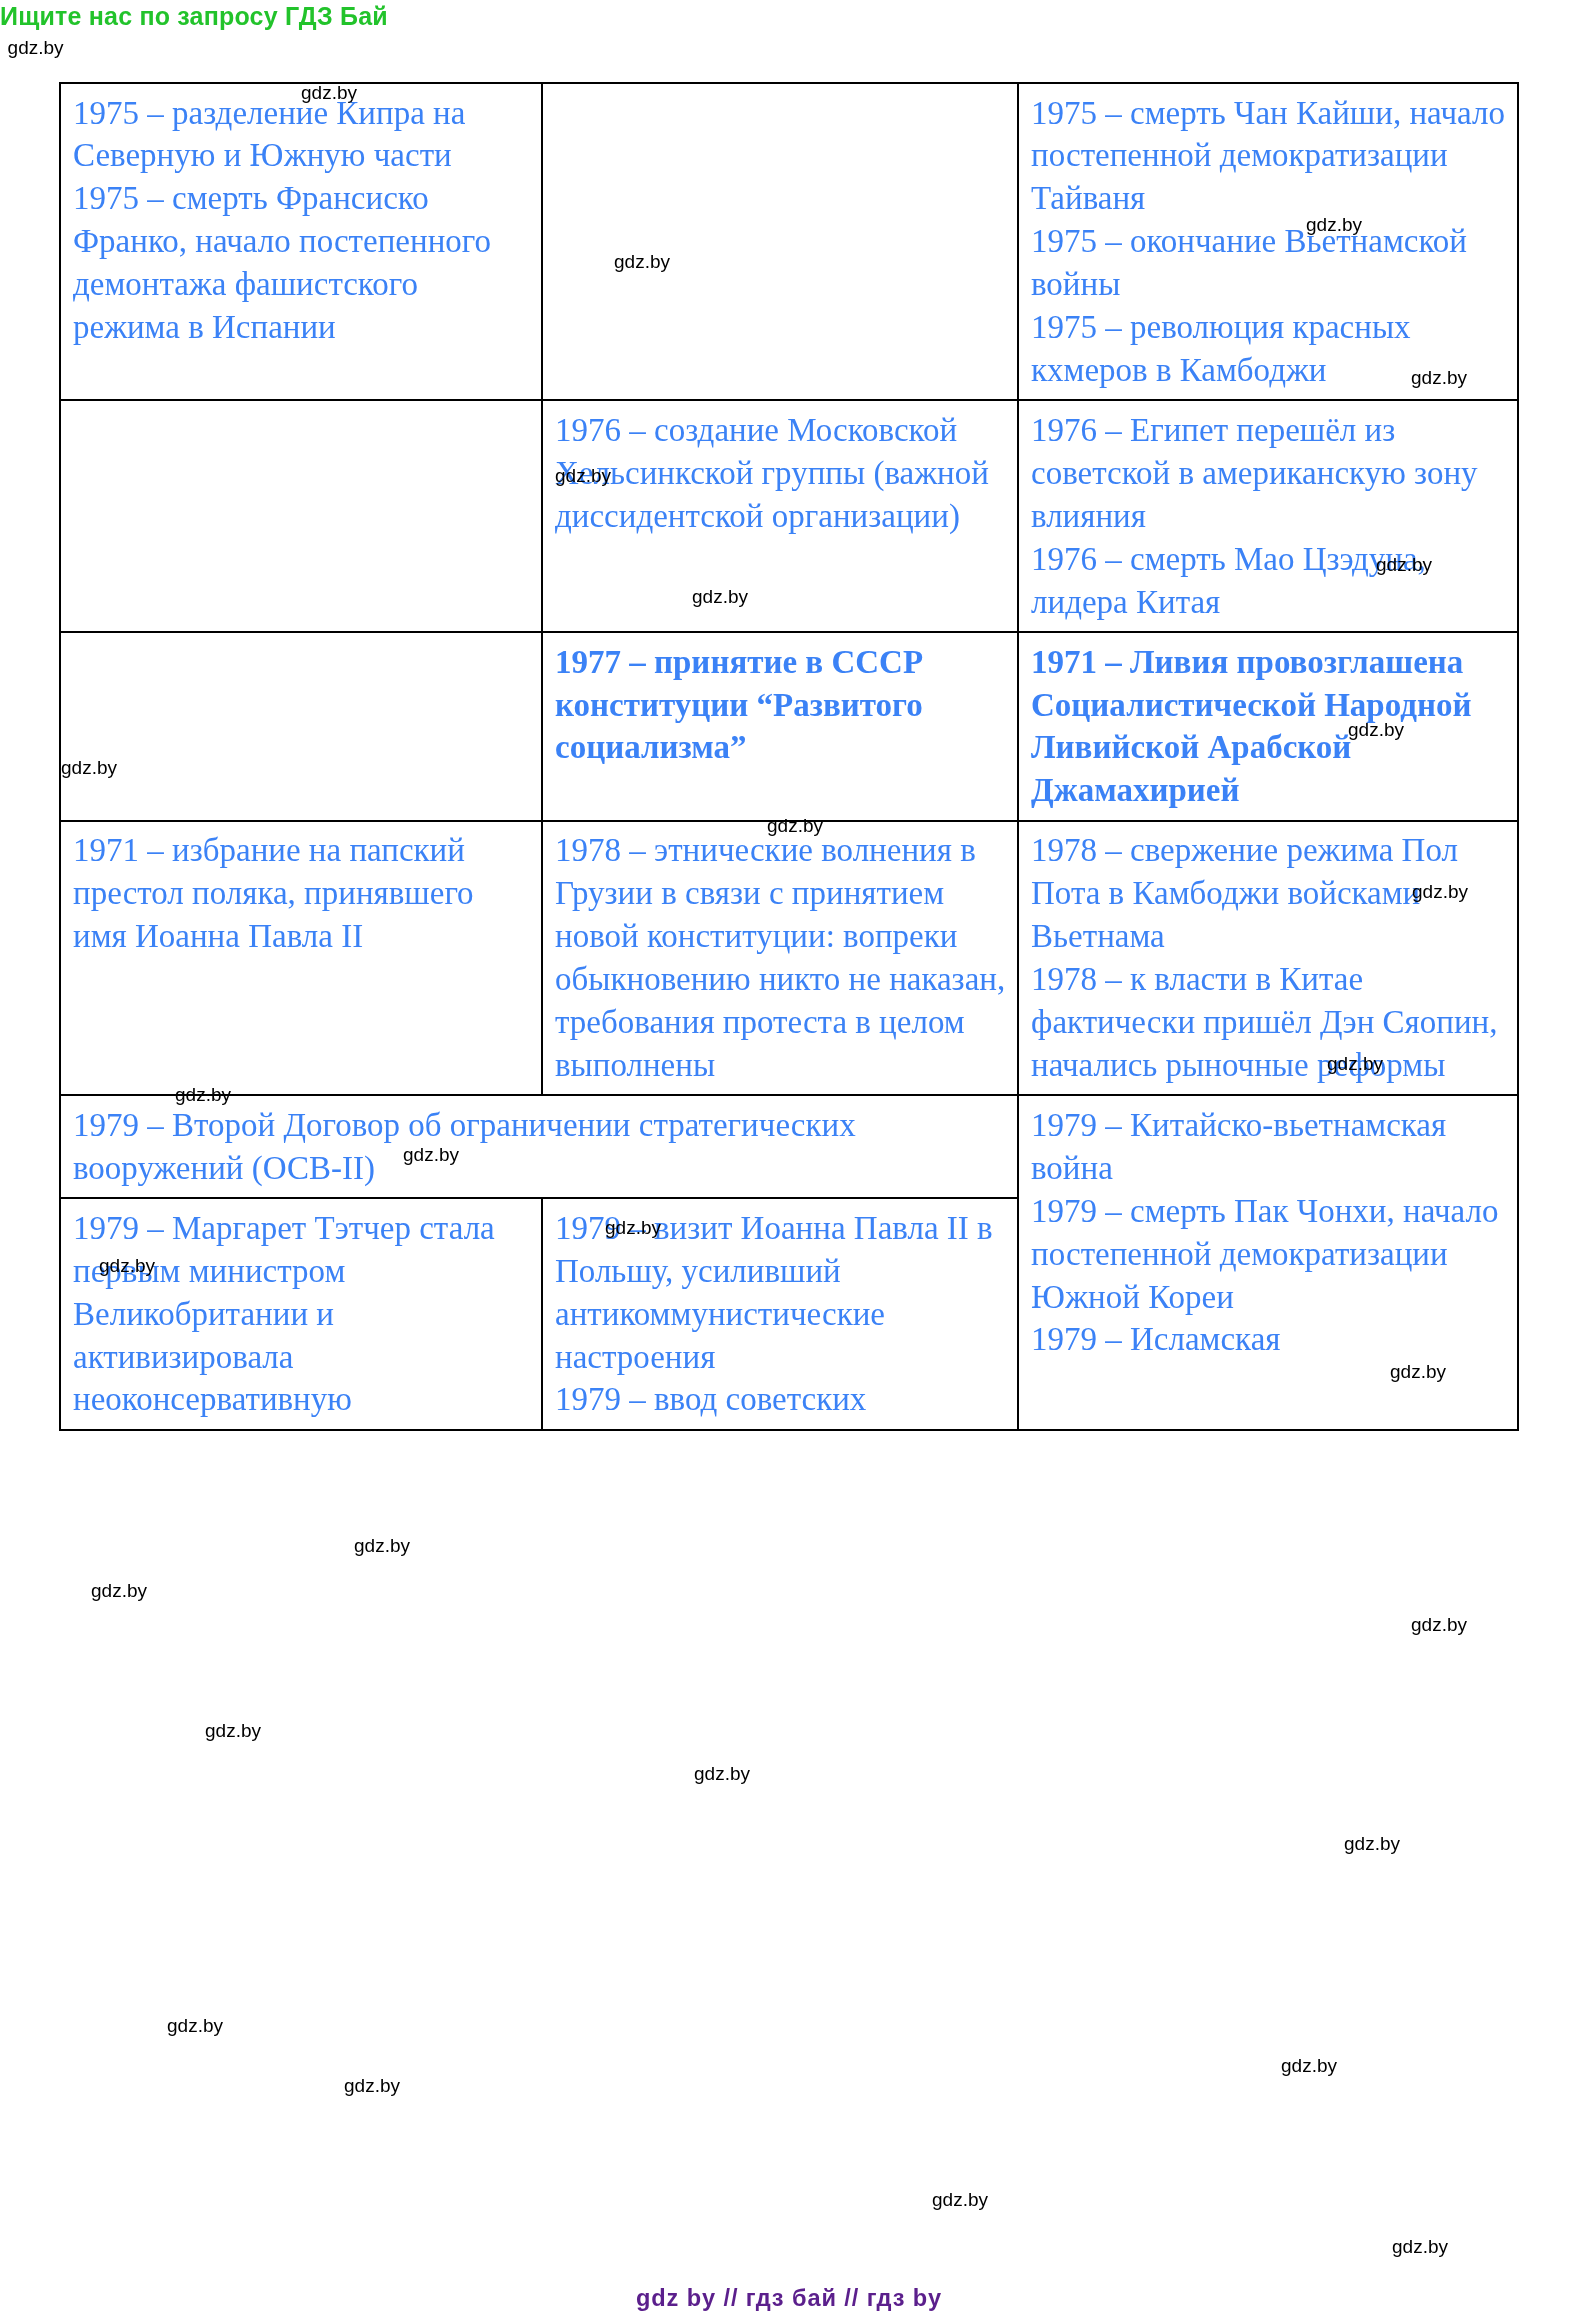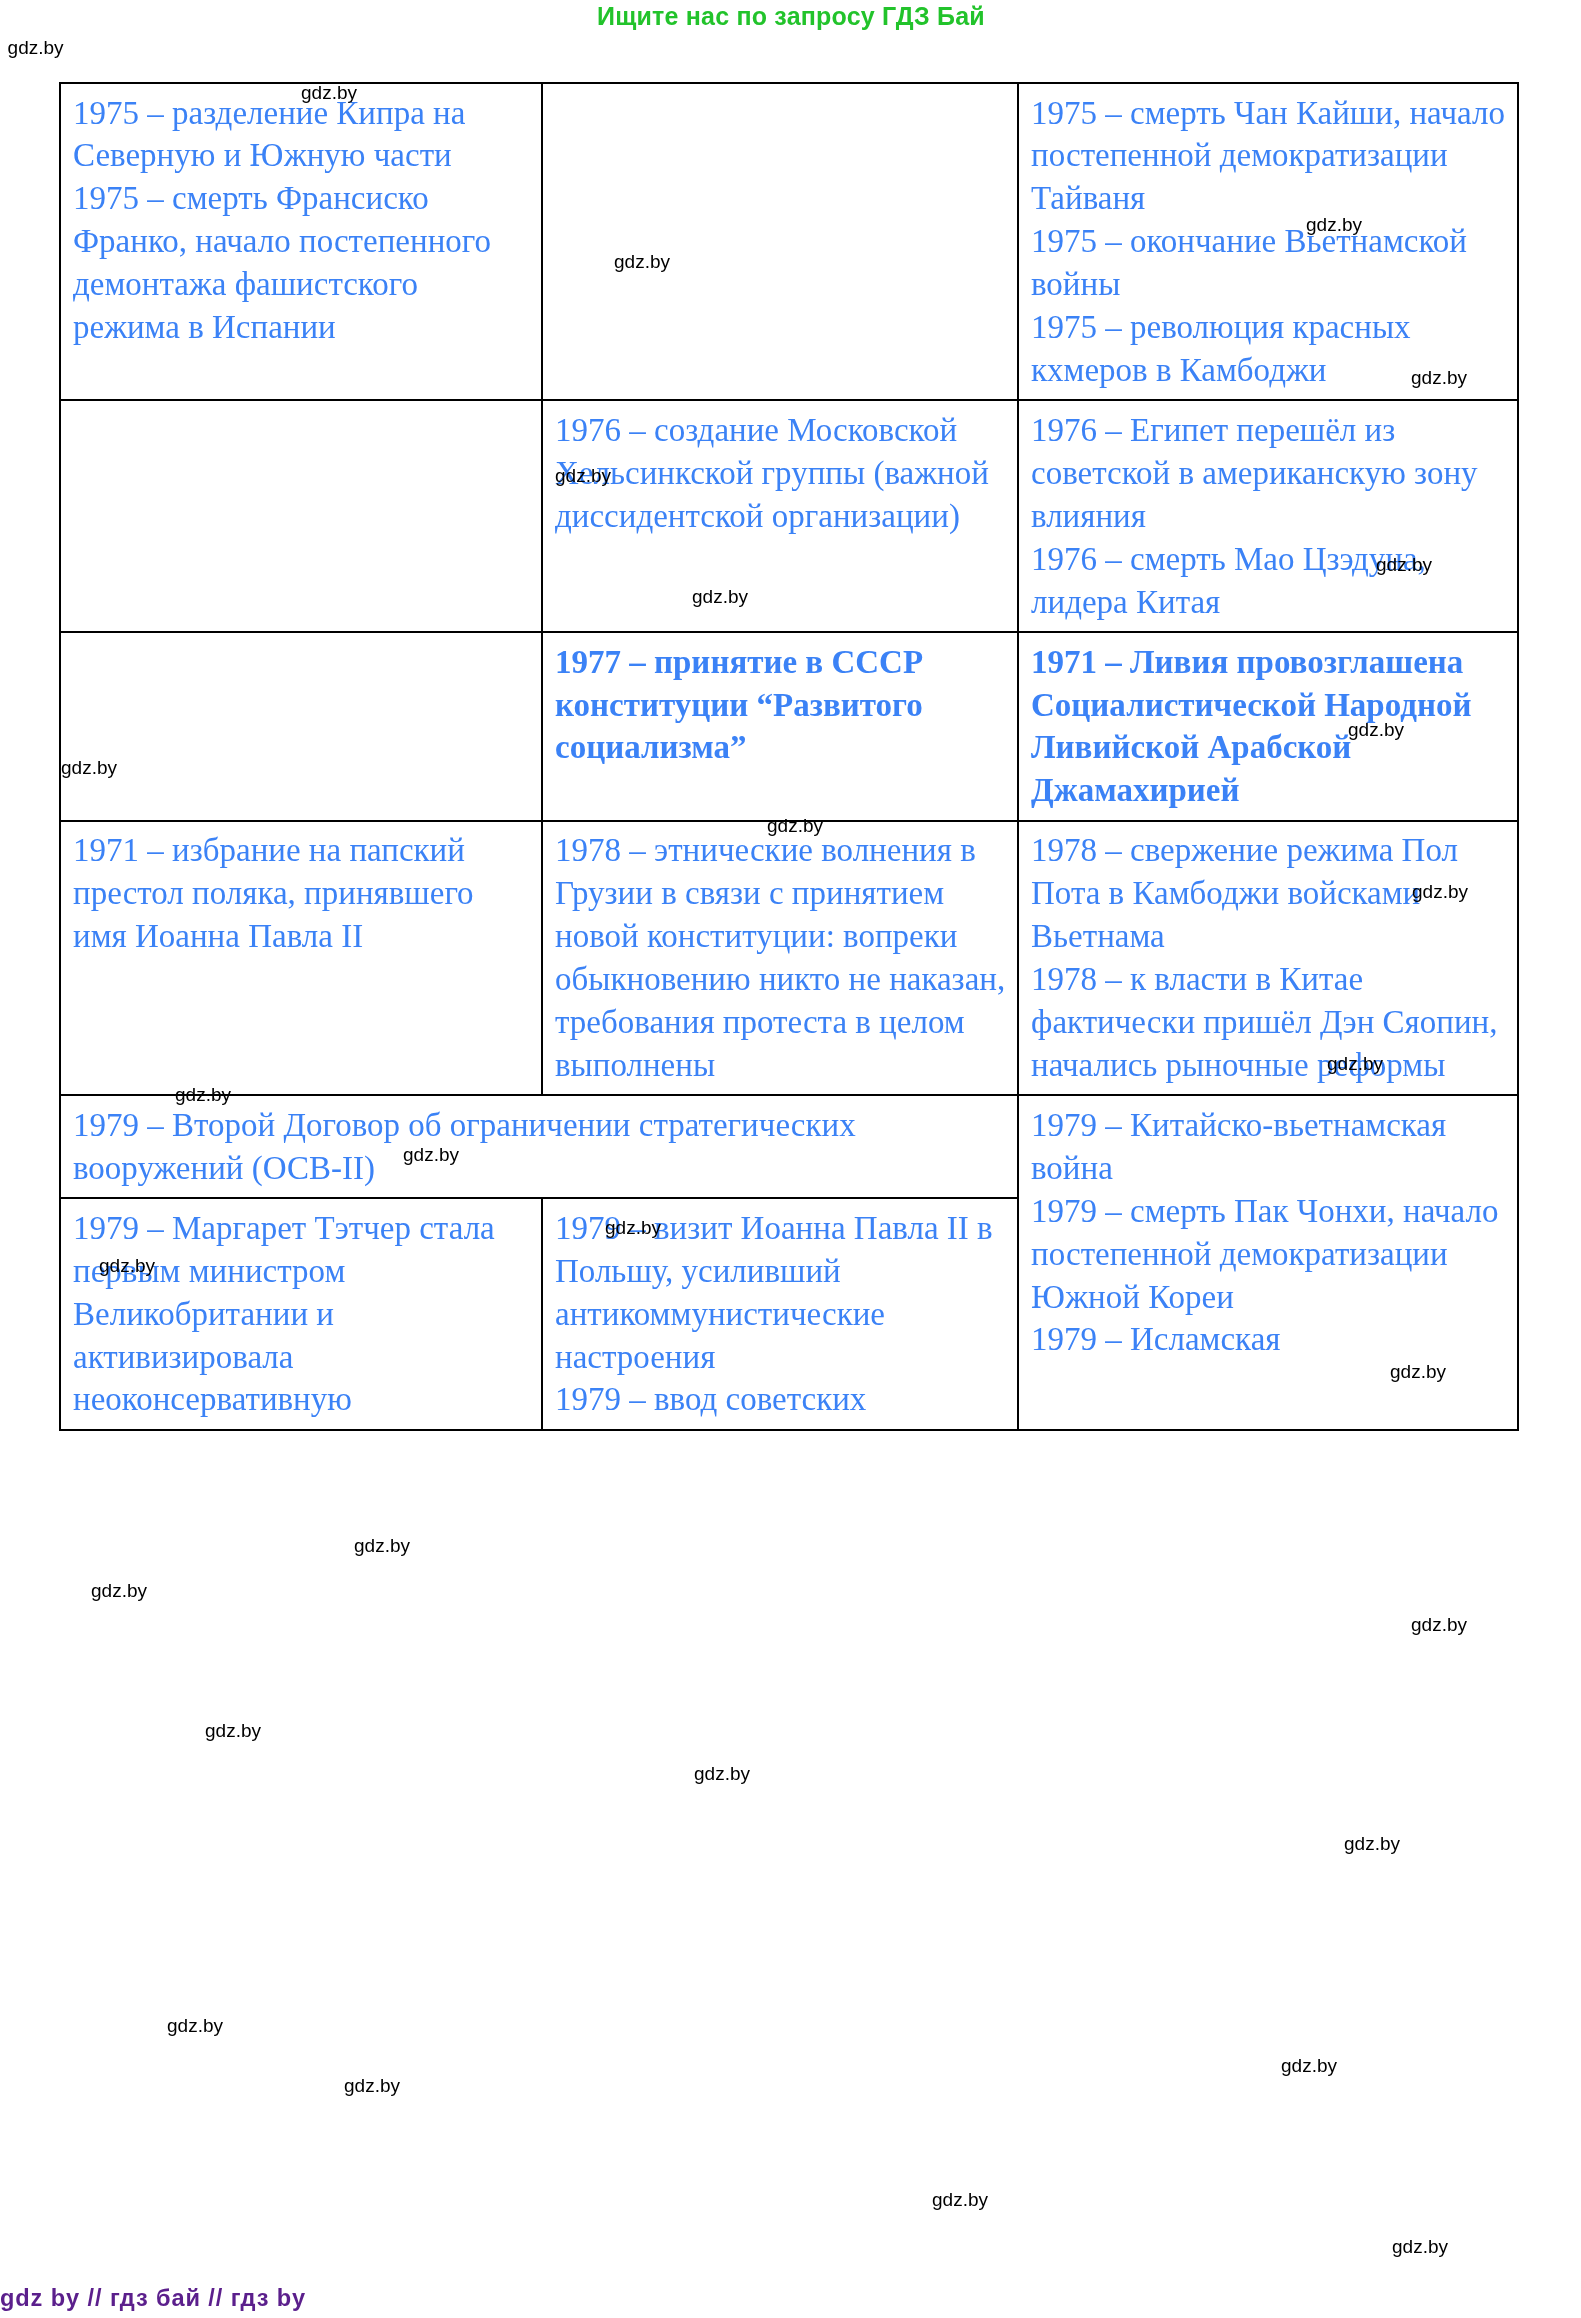--- a/index.html
+++ b/index.html
@@ -14,35 +14,35 @@
     font-family: "Liberation Serif", "DejaVu Serif", serif;
     overflow: hidden;
   }
 
   
   #promo-header {
     position: absolute;
     top: 1.5px;
     left: 0;
     width: 1582px;
-    text-align: center;
     color: #22c32b;
     font-family: "Liberation Sans", "DejaVu Sans", sans-serif;
     font-size: 25px;
     font-weight: 600;
     letter-spacing: 0.2px;
     white-space: nowrap;
   }
 
   
   #promo-footer {
     position: absolute;
     top: 2285px;
     left: 0;
     width: 1578px;
+    text-align: center;
     color: #5b1f8c;
     font-family: "Liberation Sans", "DejaVu Sans", sans-serif;
     font-size: 23.6px;
     font-weight: 700;
     letter-spacing: 0.9px;
     white-space: nowrap;
   }
 
   
   #history-table {

